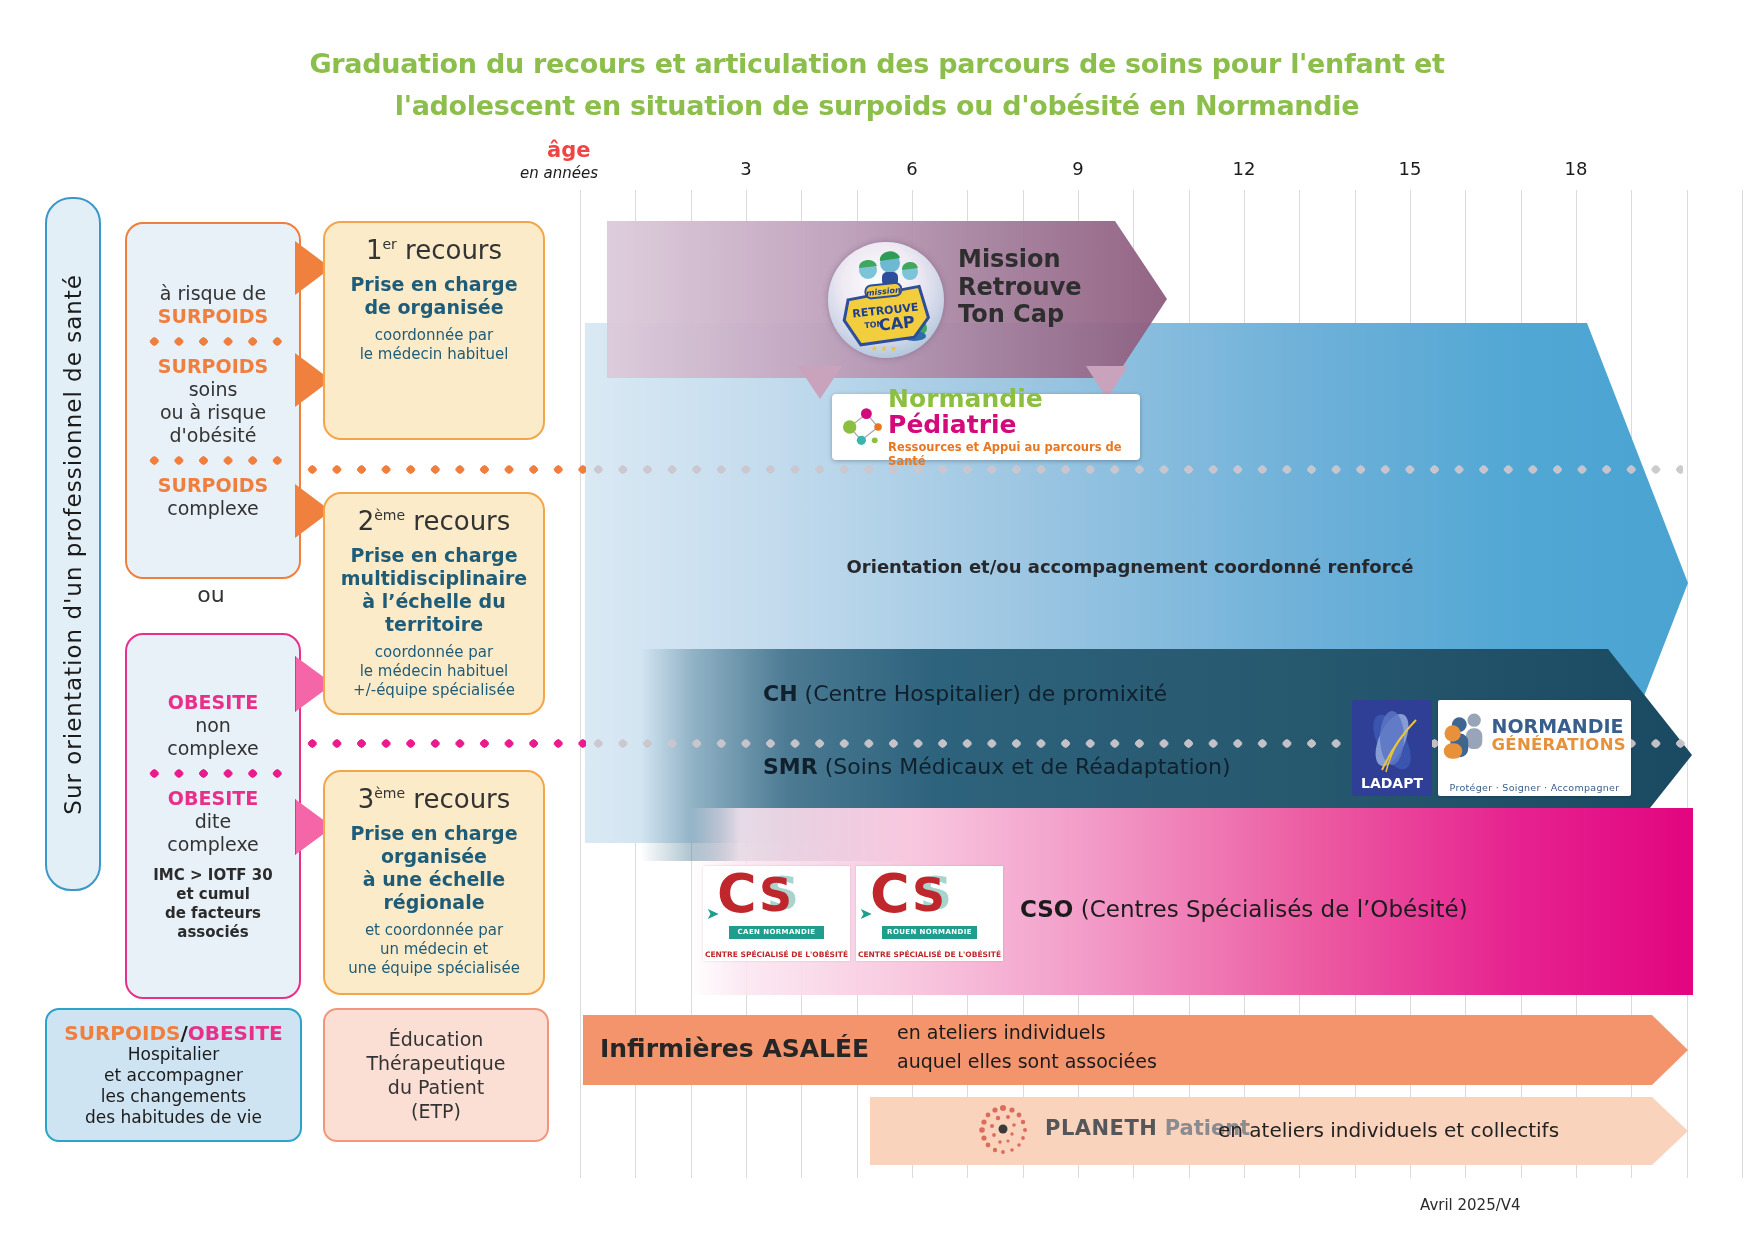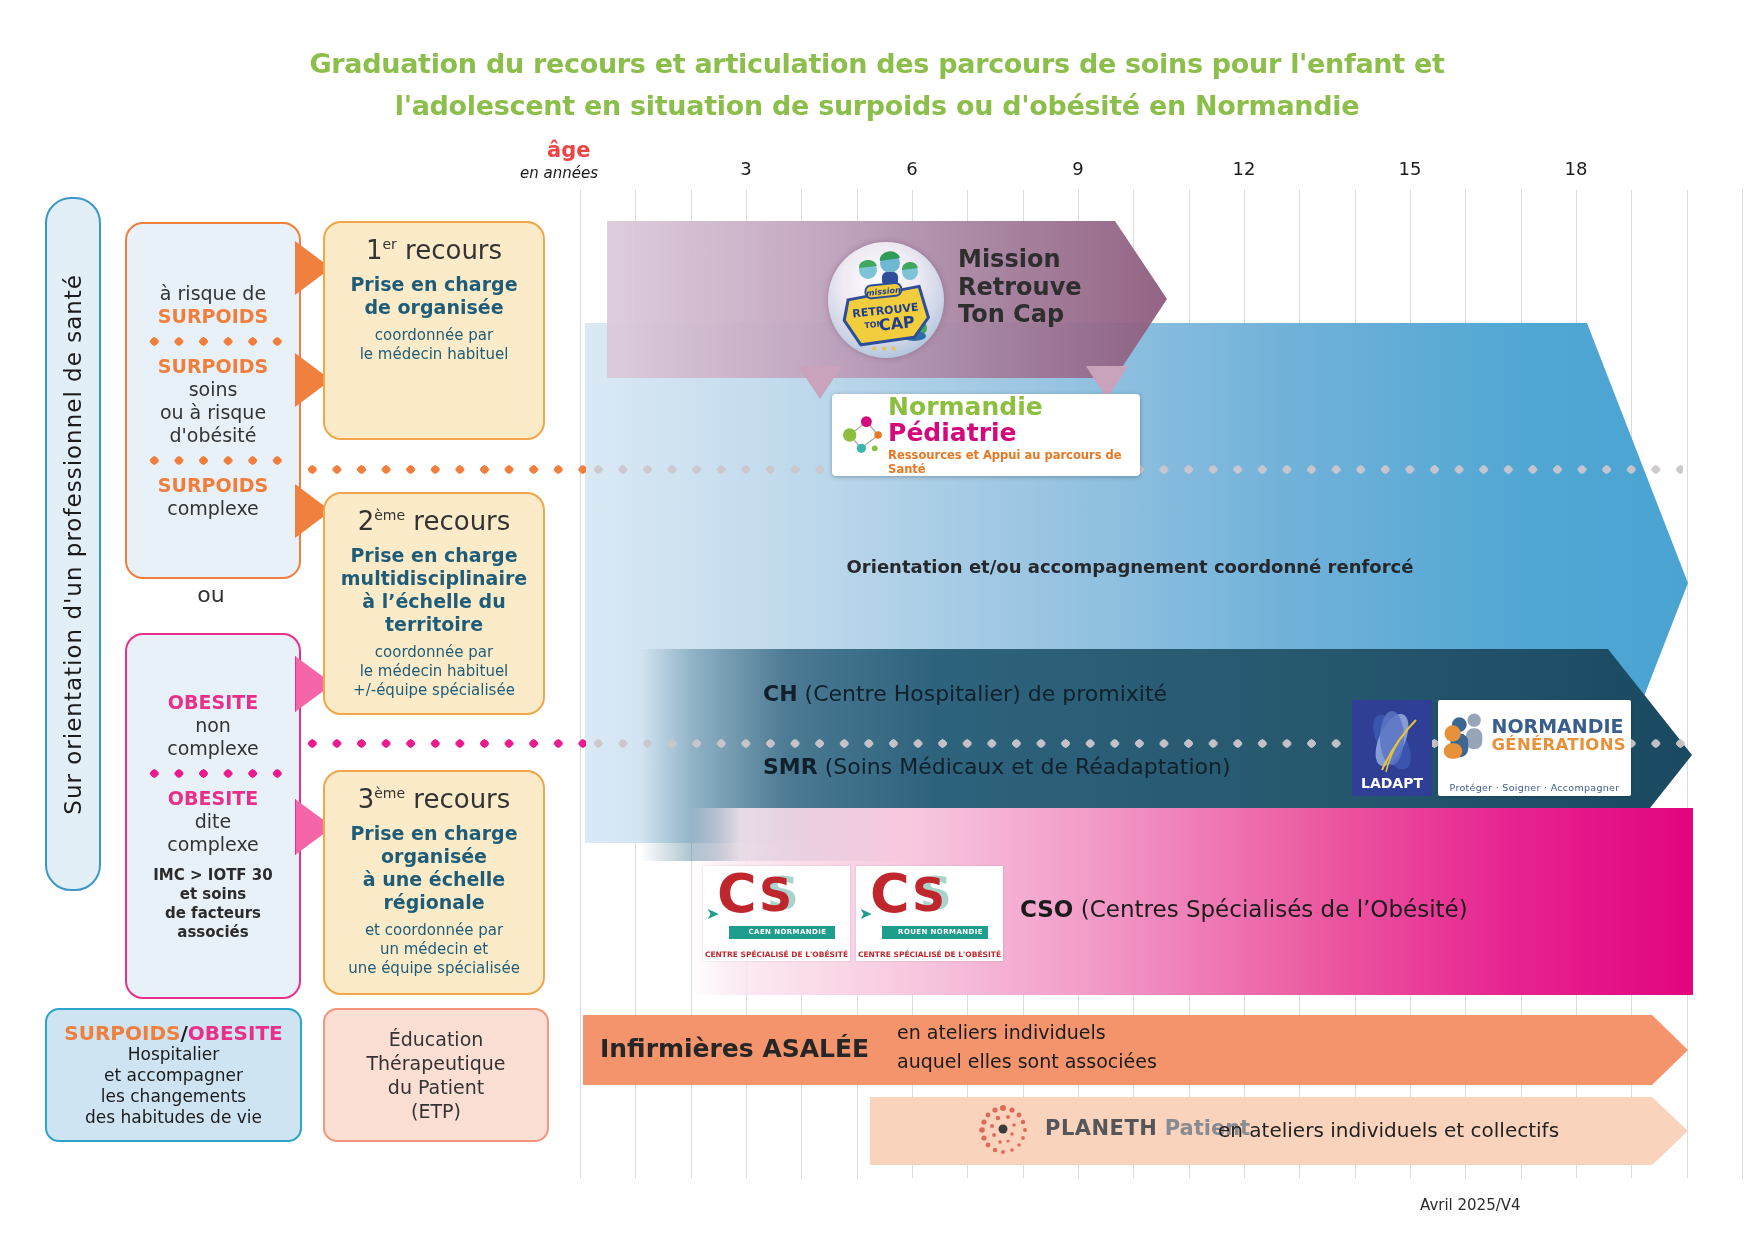--- a/index.html
+++ b/index.html
@@ -82,42 +82,42 @@
   .asalee-desc{left:897px;font-size:19px;color:#1b1b1b;}
   #planeth-text{left:1045px;top:1116px;font-size:21px;}
   #planeth-text .b{font-weight:900;color:#55565A;letter-spacing:.5px;}
   #planeth-text .r{font-weight:800;color:#8A8B90;}
   #planeth-desc{left:1218px;top:1118px;font-size:20px;color:#222;}
   #footer{left:1420px;top:1196px;font-size:15px;color:#2b2b2b;}
   
   #mission-logo{left:828px;top:242px;width:116px;height:116px;border-radius:50%;overflow:hidden;
     background:radial-gradient(circle at 45% 35%,#FDFEFF 0%,#EFEAF3 38%,#CFD6E7 62%,#A9C2D8 82%,#93B4CE 100%);
     box-shadow:0 0 6px rgba(80,60,100,.35);}
-  #pediatrie-logo{left:832px;top:394px;width:308px;height:82px;background:#fff;border-radius:4px;
+  #pediatrie-logo{left:832px;top:394px;width:308px;height:66px;background:#fff;border-radius:4px;
     box-shadow:0 1px 4px rgba(0,0,0,.28);display:flex;align-items:center;padding-left:6px;box-sizing:border-box;}
   #pediatrie-logo .names{font-size:25px;font-weight:800;line-height:26px;}
   #pediatrie-logo .n1{color:#8CBF3F;}
   #pediatrie-logo .n2{color:#D4097C;}
   #pediatrie-logo .tag{font-size:11.5px;font-weight:800;color:#E87722;margin-top:2px;}
   #ladapt-logo{left:1352px;top:700px;width:80px;height:96px;background:#2F3F96;border-radius:3px;overflow:hidden;}
   #ng-logo{left:1438px;top:700px;width:193px;height:96px;background:#fff;border-radius:2px;
     display:flex;flex-direction:column;justify-content:space-between;box-sizing:border-box;padding:4px 5px 3px 5px;
     box-shadow:0 1px 3px rgba(0,0,0,.2);}
   #ng-logo .row{display:flex;align-items:center;}
   #ng-logo .t1{font-size:19px;font-weight:800;color:#3A5E8C;line-height:20px;}
   #ng-logo .t2{font-size:16.5px;font-weight:800;color:#E8913B;line-height:18px;letter-spacing:.3px;}
   #ng-logo .tag{font-size:9.5px;color:#3A5E8C;text-align:center;letter-spacing:.3px;}
   .cso-logo{top:866px;width:147px;height:95px;background:#fff;box-shadow:0 0 2px rgba(0,0,0,.15);}
   .cso-glyph{position:absolute;left:0;top:0;width:100%;height:62px;}
   .cso-glyph .steal{position:absolute;left:64px;top:2px;font-size:44px;font-weight:800;color:#A9D4CD;}
   .cso-glyph .rc{position:absolute;left:14px;top:-4px;font-size:54px;font-weight:900;color:#C0272D;}
   .cso-glyph .rs{position:absolute;left:56px;top:2px;font-size:46px;font-weight:900;color:#C0272D;}
   .cso-glyph .arr{position:absolute;left:3px;top:38px;font-size:16px;color:#1F9E8E;}
   .cso-banner{position:absolute;left:18%;top:60px;width:64%;height:13px;background:#1F9E8E;color:#fff;
-    font-size:7px;font-weight:800;text-align:center;line-height:13px;letter-spacing:.4px;padding-left:11px;}
+    font-size:7px;font-weight:800;text-align:center;line-height:13px;letter-spacing:.4px;}
   .cso-caption{position:absolute;bottom:2px;width:100%;text-align:center;font-size:7.5px;font-weight:800;color:#C0272D;}
 </style>
 </head>
 <body>
 
 <div id="canvas">
 
   <div class="abs title" style="top:48px;">Graduation du recours et articulation des parcours de soins pour l'enfant et</div>
   <div class="abs title" style="top:90px;">l'adolescent en situation de surpoids ou d'obésité en Normandie</div>
 
@@ -166,21 +166,21 @@
   <div class="abs catbox" id="obesity-box">
     <div class="pink-t">OBESITE</div>
     <div>non</div>
     <div>complexe</div>
     <div class="dots pink divider"></div>
     <div class="pink-t">OBESITE</div>
     <div>dite</div>
     <div>complexe</div>
     <div class="criteria">
       <div>IMC &gt; IOTF 30</div>
-      <div>et soins</div>
+      <div>et cumul</div>
       <div>de facteurs</div>
       <div>associés</div>
     </div>
   </div>
 
   <div class="abs conn o" style="top:241px;"></div>
   <div class="abs conn o" style="top:353px;"></div>
   <div class="abs conn o" style="top:484px;"></div>
   <div class="abs conn p" style="top:656px;"></div>
   <div class="abs conn p" style="top:799px;"></div>

